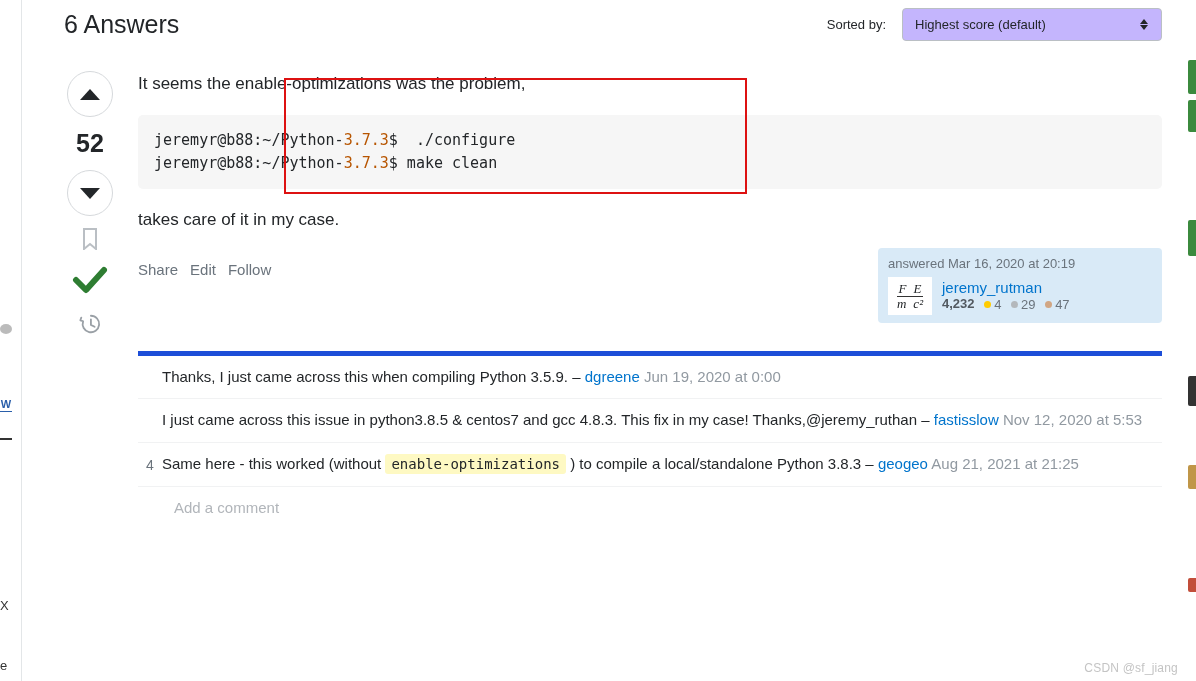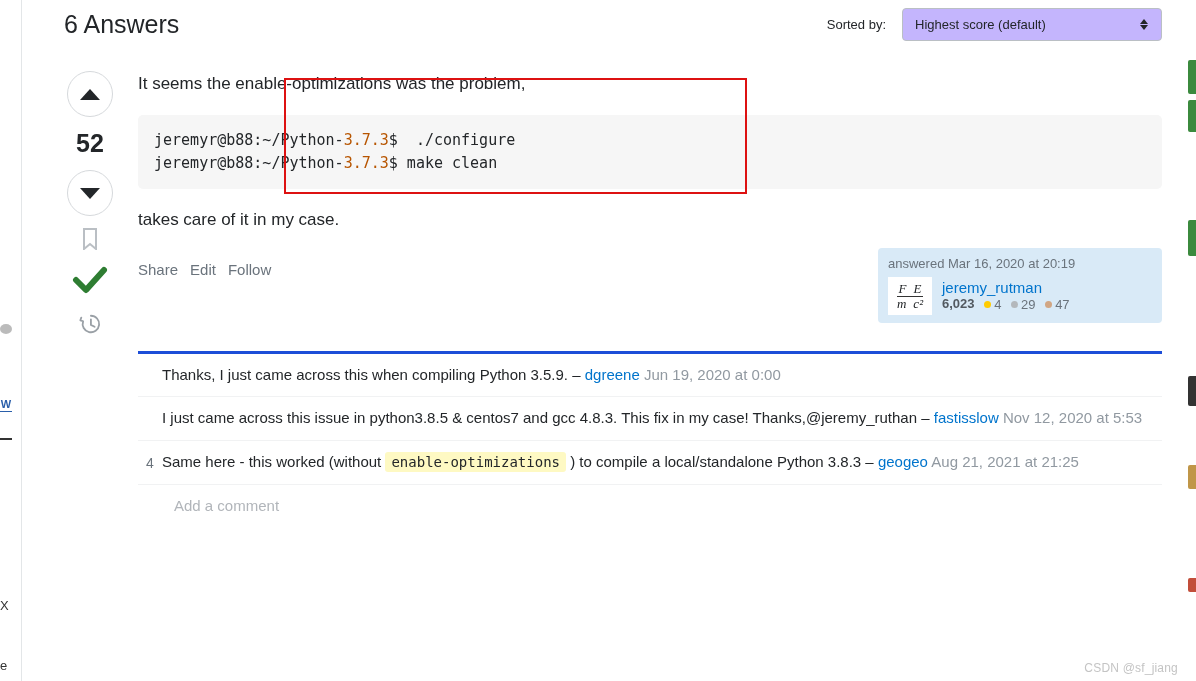--- a/index.html
+++ b/index.html
@@ -54,21 +54,21 @@
   .usercard .row { display:flex; gap:10px; align-items:center; }
   .avatar { width:44px; height:38px; background:#fff; display:flex; flex-direction:column; align-items:center; justify-content:center; font-family: "Times New Roman", serif; font-style:italic; font-size:13px; line-height:1; }
   .avatar .top { border-bottom:1px solid #333; padding:0 2px 1px; }
   .avatar .top, .avatar .bot { display:flex; gap:7px; }
   .userinfo .uname { color:#0074cc; font-size:15px; }
   .userinfo .rep { color:#6a737c; font-size:13px; }
   .userinfo .rep b { color:#525960; font-weight:700; }
   .badge { display:inline-flex; align-items:center; gap:3px; margin-left:6px; }
   .badge .dot { width:7px; height:7px; border-radius:50%; display:inline-block; }
   .gold{background:#ffcc01}.silver{background:#b4b8bc}.bronze{background:#d1a684}
-  .comments { margin-top:28px; border-top:3px solid #1d4ed8; }
+  .comments { margin-top:28px; border-top:5px solid #1d4ed8; }
   .comment { display:flex; padding:10px 0 10px 36px; border-bottom:1px solid #f1f2f3; font-size:15px; line-height:1.5; }
   .comment .cs { width:24px; color:#6a737c; font-size:14px; flex-shrink:0; margin-left:-36px; text-align:center; padding-top:2px; }
   .comment .ct { flex:1; }
   .comment .ct a { color:#0074cc; text-decoration:none; }
   .comment .ct .date { color:#9199a1; }
   .comment .ct code { background:#fef9c3; padding:2px 6px; border-radius:3px; font-family:Consolas,monospace; font-size:14px; }
   .addcomment { padding:12px 0 0 36px; color:#b1b5ba; font-size:15px; }
   .redbox { position:absolute; border:2px solid #d11; pointer-events:none; }
   .watermark { position:absolute; right:18px; bottom:6px; font-size:12px; color:#c4c4c4; letter-spacing:0.2px; }
 </style>
@@ -145,21 +145,21 @@
                     <span>E</span>
                   </div>
                 <div class="bot">
                     <span>m</span>
                     <span>c²</span>
                   </div>
               </div>
               <div class="userinfo">
                 <div class="uname">jeremy_rutman</div>
                 <div class="rep">
-                  <b>6,023</b>
+                  <b>4,232</b>
                   <span class="badge">
                       <span class="dot gold"></span>
                       <span>4</span>
                     </span>
                   <span class="badge">
                       <span class="dot silver"></span>
                       <span>29</span>
                     </span>
                   <span class="badge">
                       <span class="dot bronze"></span>

